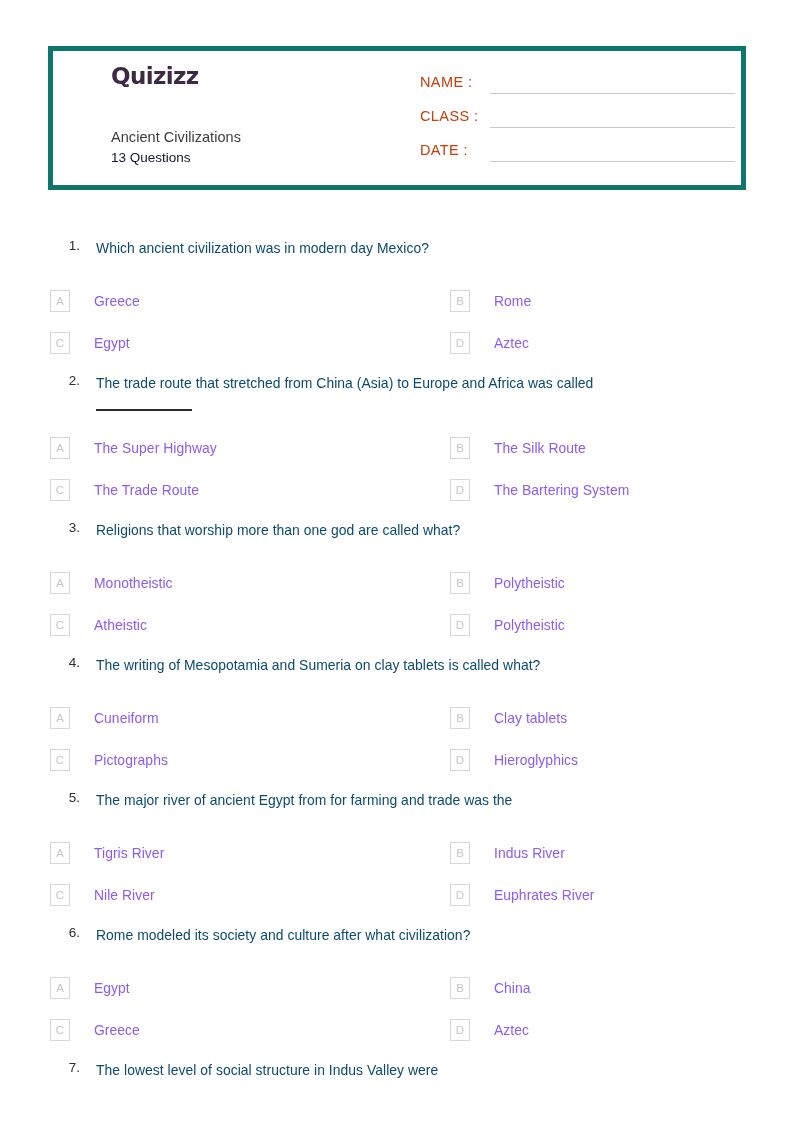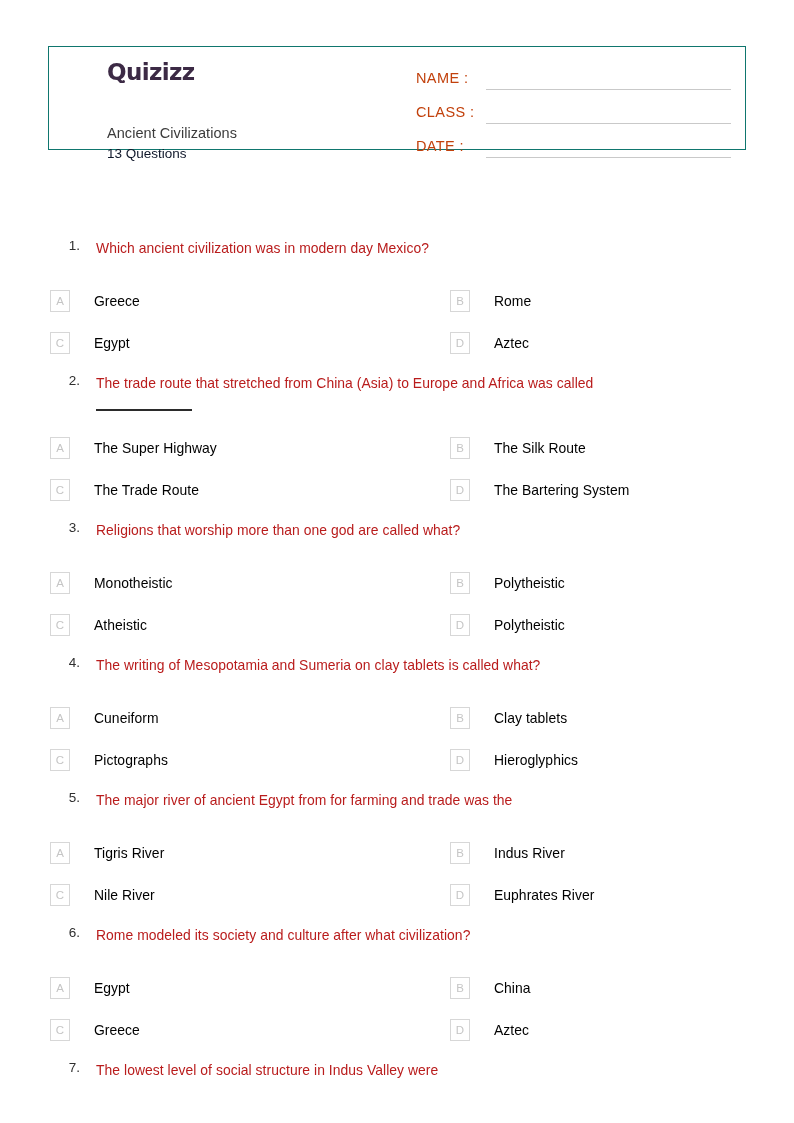--- a/index.html
+++ b/index.html
@@ -22,22 +22,22 @@
     position: relative;
     box-sizing: border-box;
   }
 
   
   .header-card {
     position: absolute;
     left: 48px;
     top: 46px;
     width: 698px;
-    height: 104px;
-    border: 1px solid #0f766e;
+    height: 144px;
+    border: 5px solid #0f766e;
     box-sizing: border-box;
     background: #fff;
   }
 
   .header-left {
     position: absolute;
     left: 10px;
     top: 0;
     width: 350px;
     height: 100%;
@@ -136,21 +136,21 @@
     left: 0;
     top: 0;
     width: 32px;
     text-align: right;
     font-size: 13.5px;
     color: #2f2f2f;
   }
   .q-text {
     font-size: 13.9px;
     line-height: 1.45;
-    color: #b91c1c;
+    color: #0c4a6e;
     letter-spacing: 0.05px;
   }
   .q-blank {
     display: block;
     width: 96px;
     height: 0;
     border-bottom: 2px solid #2b2b2b;
     margin-top: 16px;
     margin-bottom: 4px;
   }
@@ -177,21 +177,21 @@
     align-items: center;
     justify-content: center;
     font-size: 11.5px;
     color: #c5c5c5;
     flex: 0 0 auto;
     margin-left: 2px;
   }
   .opt-text {
     margin-left: 24px;
     font-size: 13.9px;
-    color: #000000;
+    color: #8b5cf6;
     letter-spacing: 0.05px;
     white-space: nowrap;
   }
   .option.col-b .opt-letter { margin-left: 52px; }
 </style>
 </head>
 <body>
 
 <div class="page">
 

